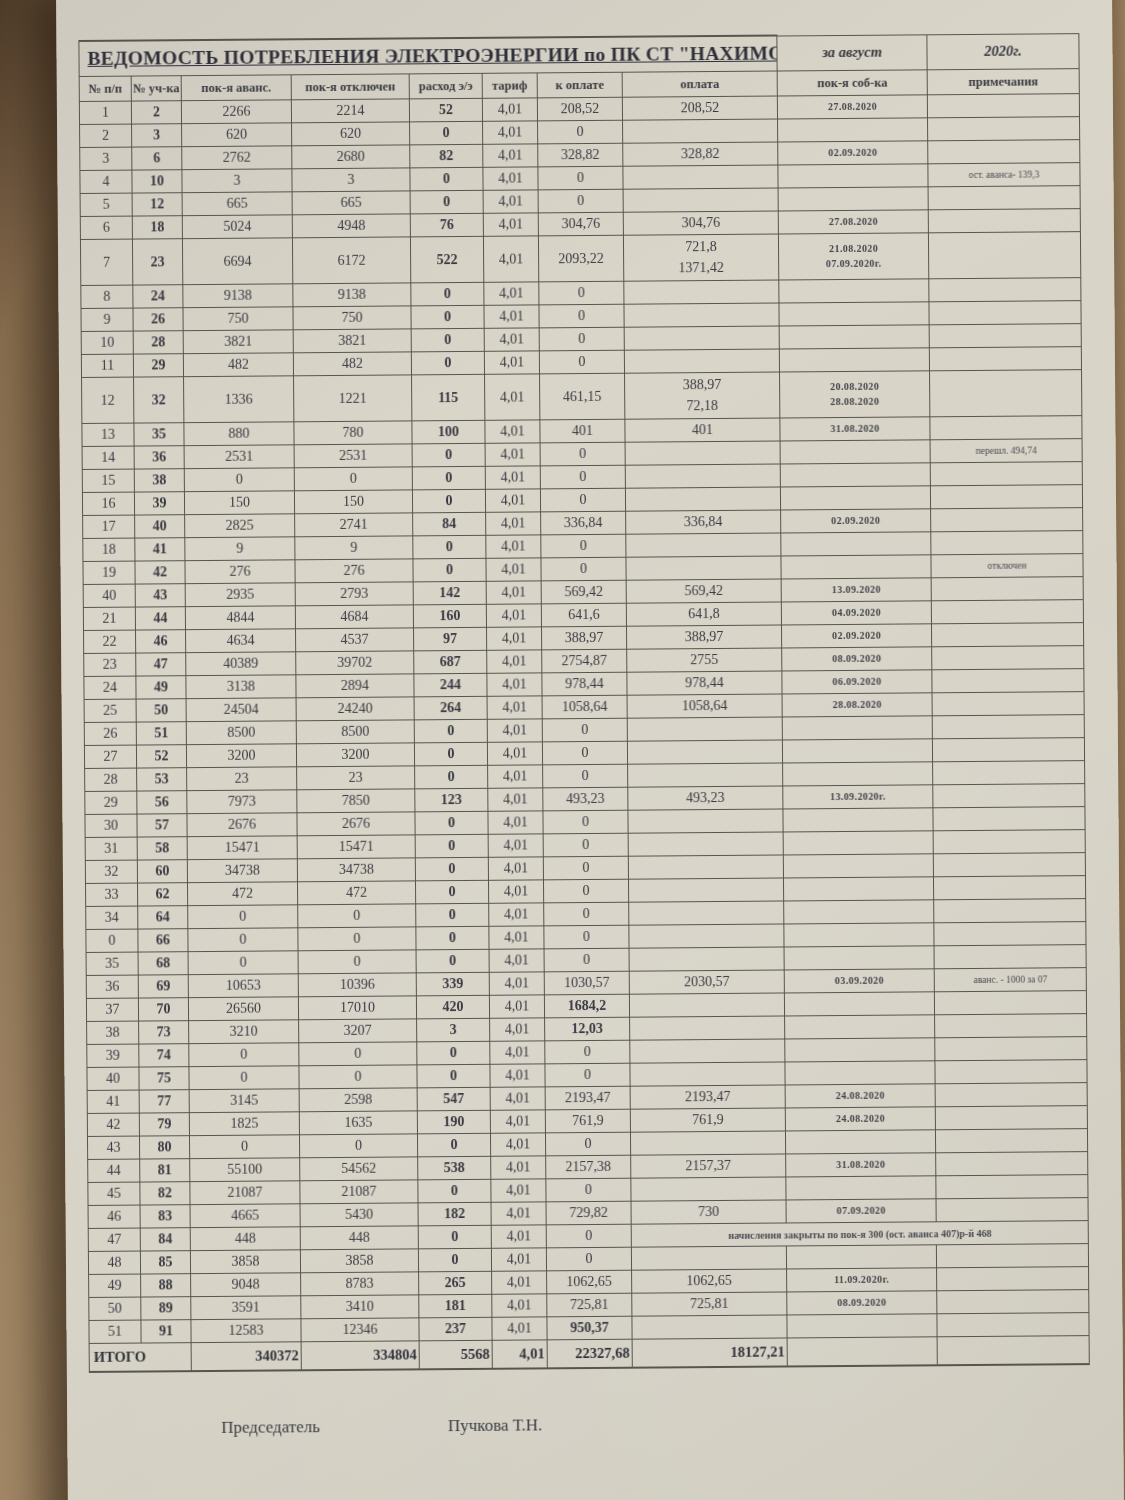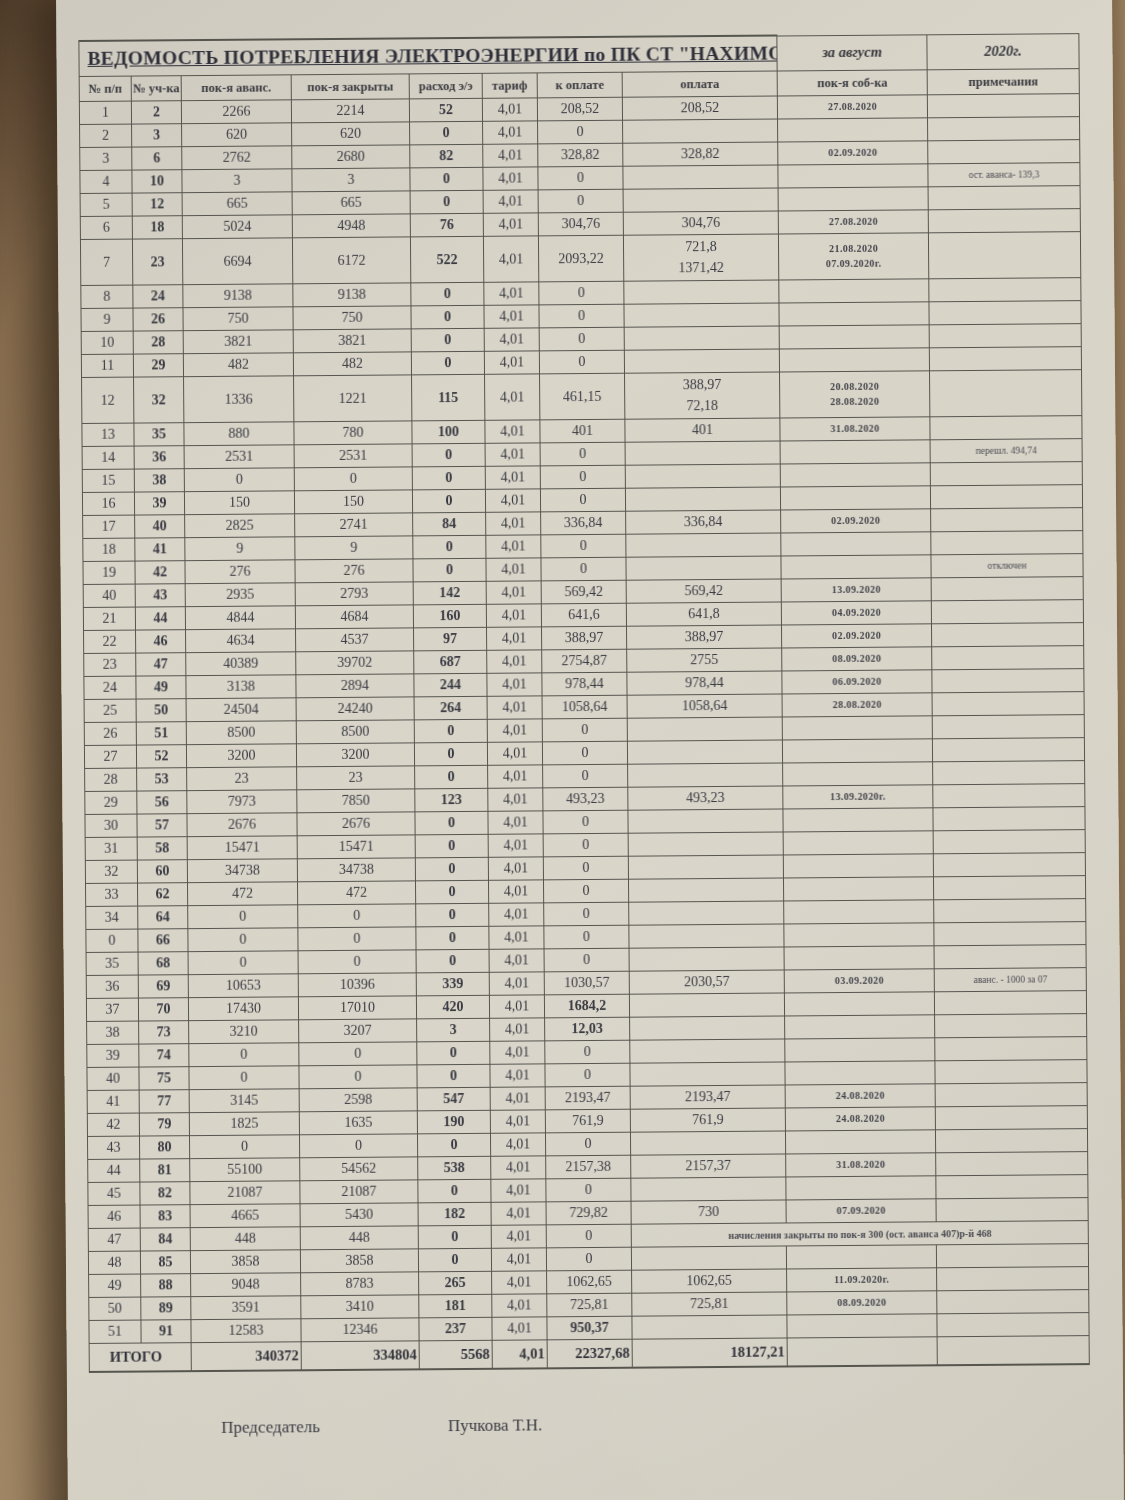--- a/index.html
+++ b/index.html
@@ -38,21 +38,21 @@
   .period-cell{font-size:14.5px;font-weight:bold;font-style:italic;}
   .head-row th{font-size:12.5px;font-weight:bold;height:24px;padding:0 1px;color:#3a3a40;}
   tbody td{font-size:14px;height:22px;color:#3a3a42;}
   tbody tr.tall td{height:45px;}
   .b{font-weight:bold;}
   .date{font-size:10px;font-weight:bold;letter-spacing:.4px;color:#44444c;}
   .note{font-size:9.5px;color:#4a4a52;}
   .note-span{font-size:10px;font-weight:bold;color:#4a4a52;}
   .pre{white-space:pre-line;line-height:1.45;}
   tfoot td{font-weight:bold;font-size:14.5px;height:27px;border-bottom:2px solid #56554e;color:#33333b;text-align:right;}
-  .totals-label{text-align:left;padding-left:20px;}
+  .totals-label{text-align:left;padding-left:4px;}
   .sign{
     margin-top:46px;margin-left:132px;
     display:flex;gap:128px;
     font-size:17px;color:#3c3c44;filter:blur(.3px);
   }
 </style>
 </head>
 <body>
 
 <div class="scene">
@@ -76,21 +76,21 @@
             <th class="title-cell" colspan="8">
               <span class="title-text">ВЕДОМОСТЬ ПОТРЕБЛЕНИЯ ЭЛЕКТРОЭНЕРГИИ по  ПК СТ  "НАХИМОВЕЦ"</span>
             </th>
             <th class="period-cell">за август</th>
             <th class="period-cell">2020г.</th>
           </tr>
           <tr class="head-row">
             <th>№ п/п</th>
             <th>№ уч-ка</th>
             <th>пок-я аванс.</th>
-            <th>пок-я  закрыты</th>
+            <th>пок-я  отключен</th>
             <th>расход э/э</th>
             <th>тариф</th>
             <th>к оплате</th>
             <th>оплата</th>
             <th>пок-я соб-ка</th>
             <th>примечания</th>
           </tr>
         </thead>
         <tbody id="rows">
             <tr>
@@ -537,21 +537,21 @@
               <td class="b">339</td>
               <td>4,01</td>
               <td>1030,57</td>
               <td class="pre">2030,57</td>
               <td class="date pre">03.09.2020</td>
               <td class="note">аванс. - 1000 за 07</td>
             </tr>
             <tr>
               <td>37</td>
               <td class="b">70</td>
-              <td>17430</td>
+              <td>26560</td>
               <td>17010</td>
               <td class="b">420</td>
               <td>4,01</td>
               <td class="b">1684,2</td>
               <td class="pre"></td>
               <td class="date pre"></td>
               <td class="note"></td>
             </tr>
             <tr>
               <td>38</td>

